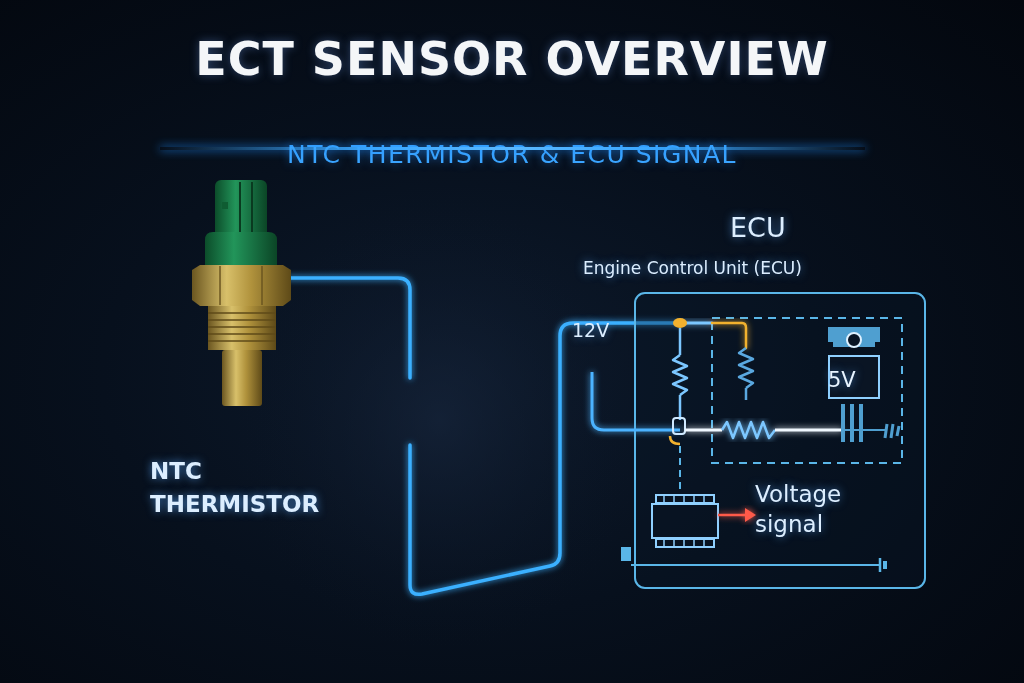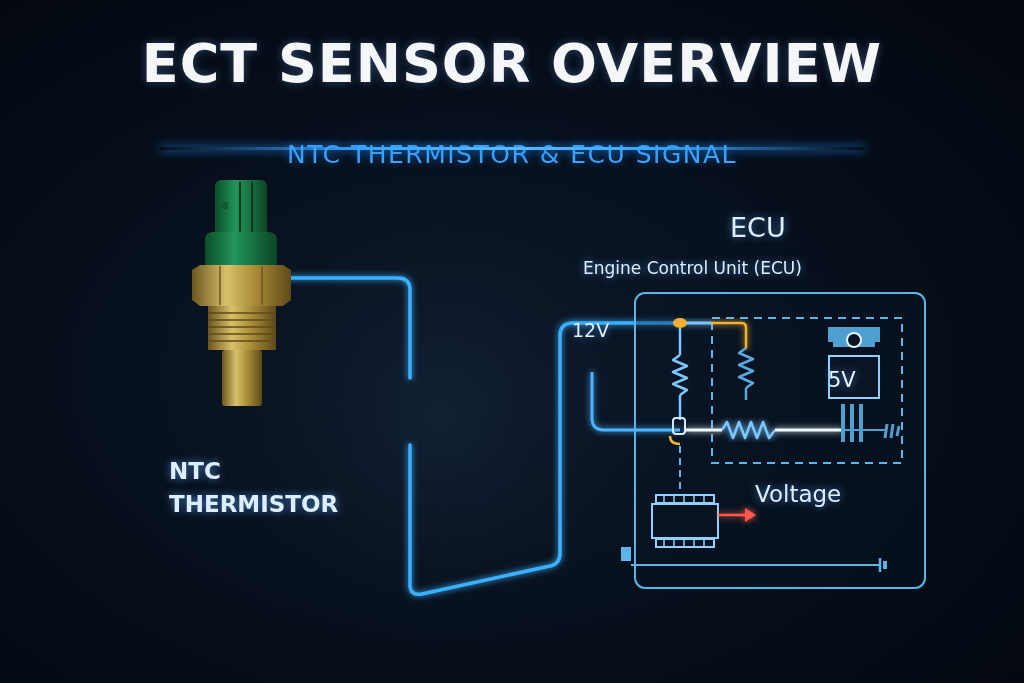--- a/index.html
+++ b/index.html
@@ -4,41 +4,41 @@
 <style>
   html, body { margin:0; padding:0; }
   body {
     width:1024px; height:683px; overflow:hidden; position:relative;
     background: radial-gradient(ellipse at 45% 55%, #0d1a2c 0%, #07101d 45%, #03070e 100%);
     font-family: "DejaVu Sans", sans-serif;
   }
   .abs { position:absolute; }
   #title {
     left:0; width:1024px; top:32px; text-align:center;
-    font-family:"DejaVu Sans", sans-serif; font-weight:bold; font-size:54px;
+    font-family:"DejaVu Sans", sans-serif; font-weight:bold; font-size:46px;
     color:#f4f6f8; letter-spacing:1px;
     text-shadow: 0 0 10px rgba(120,170,255,0.35);
   }
   #subtitle {
     left:0; width:1024px; top:98px; text-align:center;
     font-size:25px; color:#3aa4ff; letter-spacing:1.5px;
     text-shadow: 0 0 8px rgba(40,140,255,0.6);
     margin-top: 42px;
   }
   #divider {
     left:160px; top:147px; width:705px; height:3px;
     background: linear-gradient(90deg, rgba(30,150,255,0) 0%, #39a6ff 30%, #5ab8ff 50%, #39a6ff 70%, rgba(30,150,255,0) 100%);
     box-shadow: 0 0 10px #1f8fff;
   }
   svg#diagram { position:absolute; left:0; top:0; }
   .label {
     color:#dceeff; font-weight:bold;
     text-shadow: 0 0 8px rgba(90,170,255,0.7);
   }
-  #ntc-label { left:150px; top:455px; width:170px; font-size:23px; line-height:33px;margin-left:19px; }
+  #ntc-label { left:150px; top:455px; width:170px; font-size:23px; line-height:33px; }
   #res-label { left:370px; top:380px; width:170px; font-size:21px; line-height:30px; background:rgba(5,12,24,0.0); }
   #ecu-title { left:730px; top:212px; width:120px; font-size:27px; font-weight:normal; }
   #ecu-sub { left:583px; top:258px; width:330px; font-size:17px; font-weight:normal; }
   #v12 { left:572px; top:319px; width:50px; font-size:19px; font-weight:normal; }
   #v5 { left:828px; top:368px; width:56px; font-size:21px; font-weight:normal; color:#e8f4ff; }
   #vsig { left:755px; top:479px; width:140px; font-size:23px; line-height:30px; font-weight:normal; }
 </style>
 </head>
 <body>
 
@@ -189,13 +189,14 @@
 
 <div id="res-label" class="abs label">
 </div>
 
 <div id="ecu-title" class="abs label">ECU</div>
 <div id="ecu-sub" class="abs label">Engine Control Unit (ECU)</div>
 <div id="v12" class="abs label">12V</div>
 <div id="v5" class="abs label">5V</div>
 <div id="vsig" class="abs label">
   <div>Voltage</div>
+  <div>signal</div>
 </div>
 
 </body></html>

